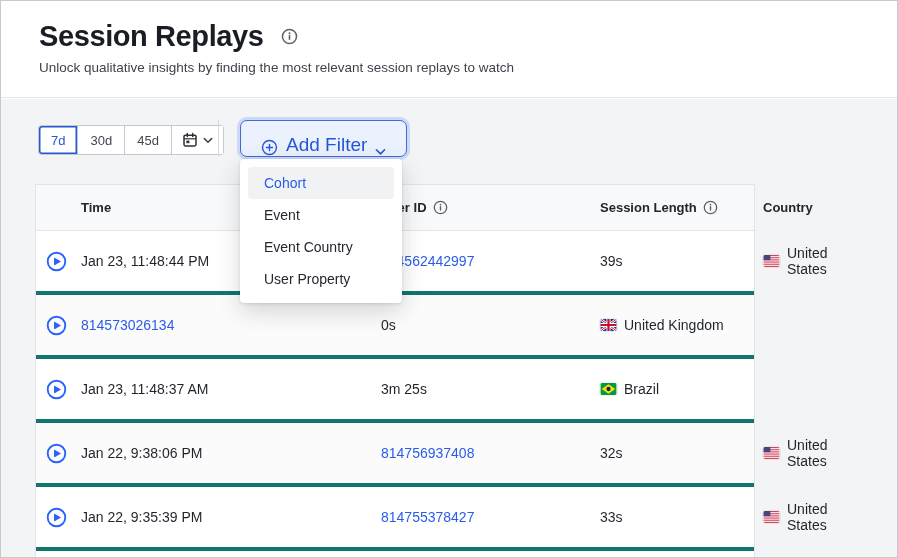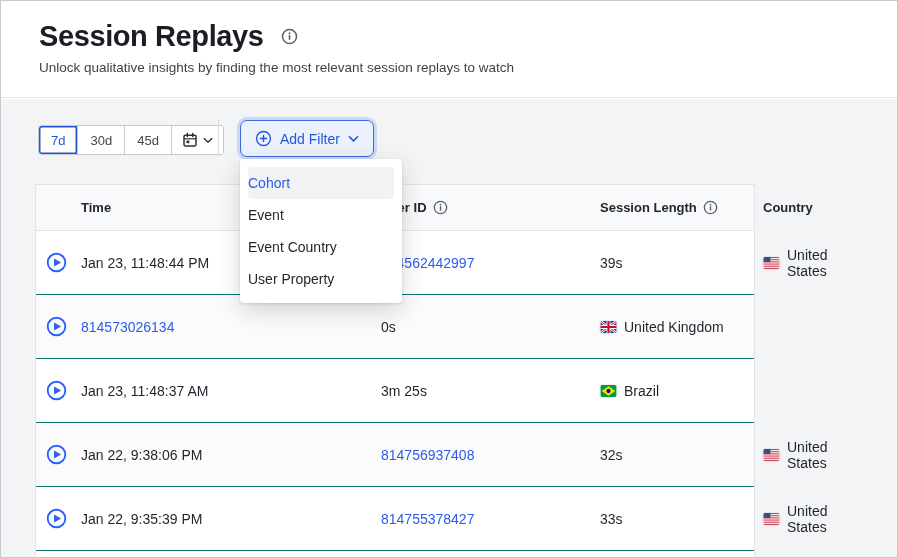--- a/index.html
+++ b/index.html
@@ -20,33 +20,33 @@
   
   .range-group { position:absolute; left:37px; top:26px; height:30px; display:flex; background:#fff; border:1px solid #c6c9cf; border-radius:3px; overflow:visible; }
   .range-seg { display:flex; align-items:center; justify-content:center; padding:0 12px; font-size:13px; color:#42474f; border-right:1px solid #c6c9cf; cursor:pointer; background:#fff; }
   .range-seg:last-child { border-right:none; }
   .range-seg.selected { color:#2456d8; box-shadow:inset 0 0 0 1.5px #2456d8; border-radius:3px 0 0 3px; font-weight:500; }
   .range-seg.cal { gap:5px; padding:0 10px; color:#2c3138; }
 
   .toolbar-divider { position:absolute; left:217px; top:21px; width:1px; height:37px; background:#d7d9dd; }
 
   
-  .add-filter { position:absolute; left:239px; top:21px; height:37px; display:flex; align-items:center; gap:8px; padding:0 14px; background:#ecf2fd; border:1px solid #4169dd; border-radius:7px; box-shadow:0 0 0 3px #cbd9f7; color:#2456d8; font-size:14px; font-weight:500; cursor:pointer; }
+  .add-filter { position:absolute; left:239px; top:21px; height:37px; display:flex; align-items:flex-end; gap:8px; padding:0 20px; background:#ecf2fd; border:1px solid #4169dd; border-radius:7px; box-shadow:0 0 0 3px #cbd9f7; color:#2456d8; font-size:19px; font-weight:500; cursor:pointer; }
 
   
   .filter-menu { position:absolute; left:239px; top:60px; width:162px; background:#fff; border-radius:4px; padding:8px; box-shadow:0 1px 3px rgba(0,0,0,.12), 0 8px 24px rgba(0,0,0,.16); z-index:30; }
-  .menu-item { height:32px; line-height:32px; font-size:14px; color:#23272e; border-radius:4px; cursor:pointer; white-space:nowrap; }
+  .menu-item { height:32px; line-height:32px; padding-left:16px; font-size:14px; color:#23272e; border-radius:4px; cursor:pointer; white-space:nowrap; }
   .menu-item.active { background:#f1f2f4; color:#2a5ce8; }
 
   
   .replays-table { position:absolute; left:34px; top:85px; width:720px; bottom:0; background:#fff; border:1px solid #e2e4e8; border-bottom:none; z-index:10; }
   .t-row { display:grid; grid-template-columns:45px 300px 219px 163px 1fr; align-items:center; }
   .t-head { height:46px; background:#f8f9fa; border-bottom:1px solid #e2e4e8; font-size:13px; font-weight:700; color:#22262d; }
   .t-head .hcell { display:flex; align-items:center; gap:6px; }
-  .t-body-row { height:64px; border-bottom:1px solid #0f766e; font-size:14px; color:#1f242b; cursor:pointer; }
+  .t-body-row { height:64px; border-bottom:4px solid #0f766e; font-size:14px; color:#1f242b; cursor:pointer; }
   .t-body-row.alt { background:#fbfbfc; }
   .play-btn { display:flex; align-items:center; margin-left:10px; background:none; border:none; cursor:pointer; padding:0; }
   .uid { color:#2a5ce8; cursor:pointer; text-decoration:none; }
   .country { display:flex; align-items:center; gap:7px; }
   .flag { border-radius:2px; box-shadow:0 0 0 0.5px rgba(0,0,0,.12); flex:none; }
 </style>
 </head>
 <body>
 
 <div id="app">

